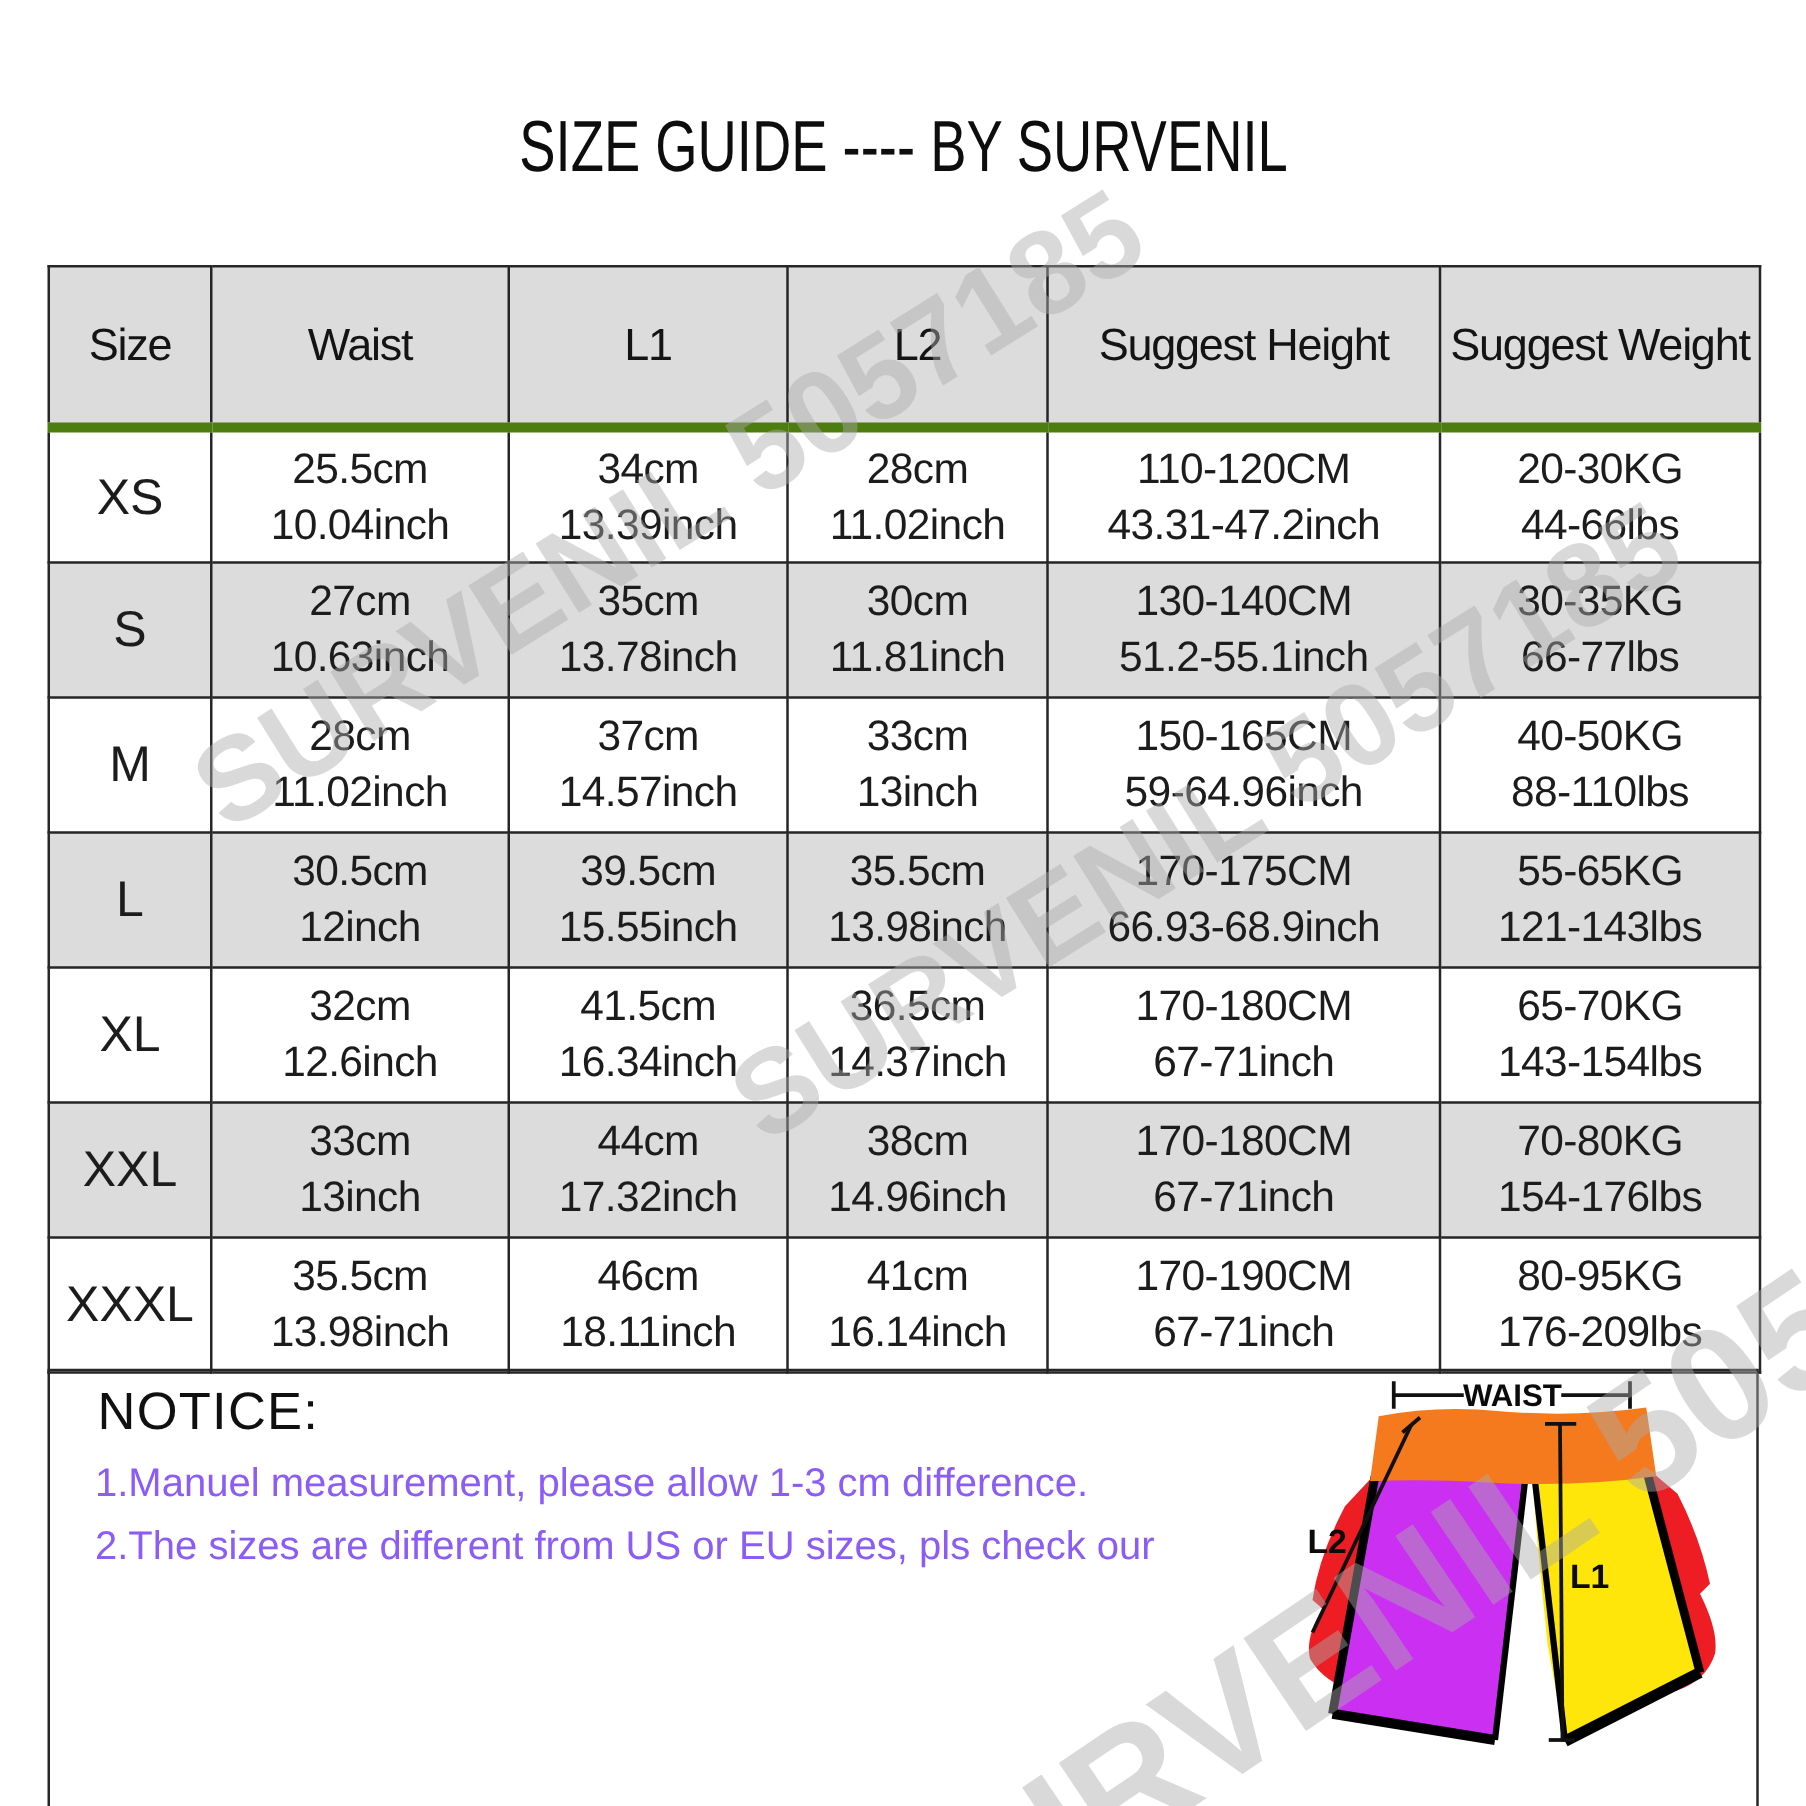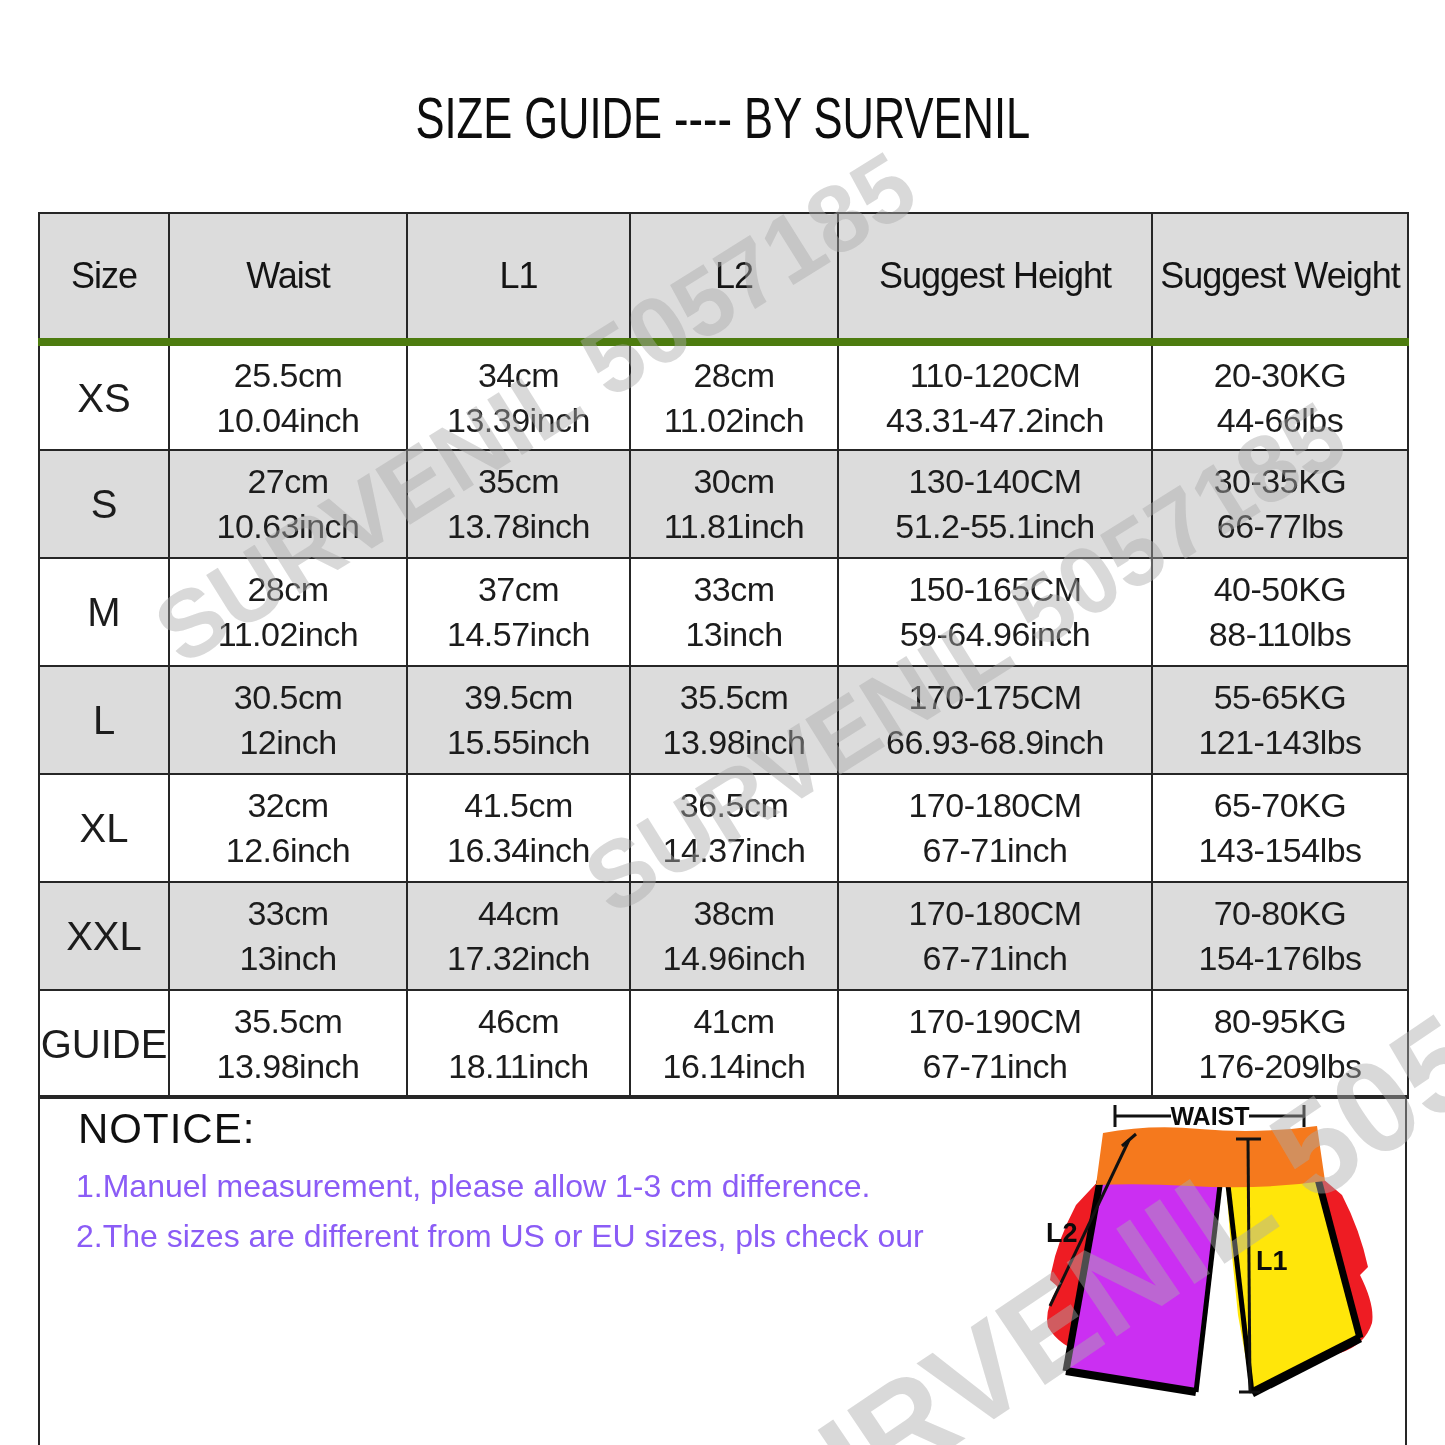--- a/index.html
+++ b/index.html
@@ -225,21 +225,21 @@
             <div>170-180CM</div>
             <div>67-71inch</div>
           </td>
           <td>
             <div>70-80KG</div>
             <div>154-176lbs</div>
           </td>
         </tr>
         <tr>
           <td class="size-col">
-            <div>GUIDE</div>
+            <div>XXXL</div>
           </td>
           <td>
             <div>35.5cm</div>
             <div>13.98inch</div>
           </td>
           <td>
             <div>46cm</div>
             <div>18.11inch</div>
           </td>
           <td>

